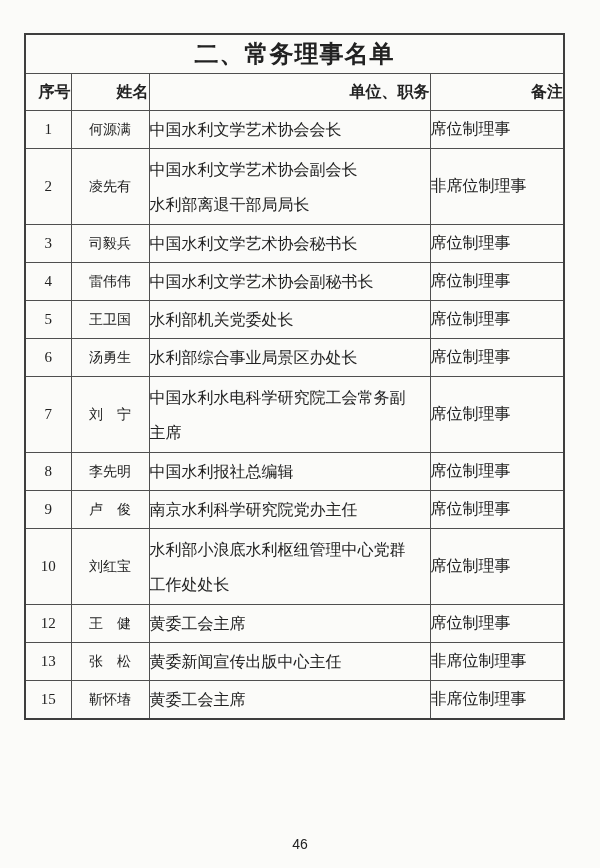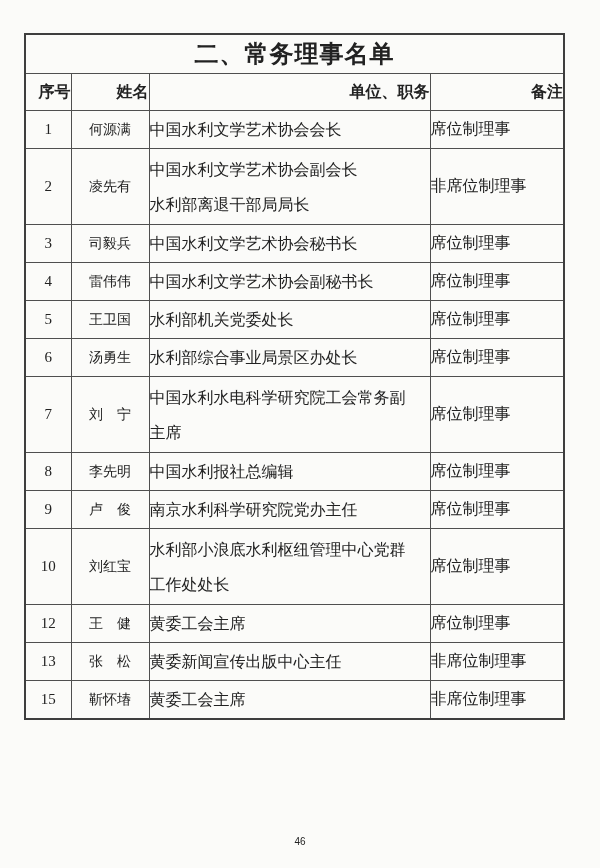--- a/index.html
+++ b/index.html
@@ -73,21 +73,21 @@
     padding-left: 9px;
     font-size: 16px;
     margin-top: 20px;
   }
   .page-number {
     position: absolute;
     left: 0;
     right: 0;
     top: 836px;
     text-align: center;
-    font-size: 10px;
+    font-size: 14px;
     font-family: "Liberation Sans", "DejaVu Sans", sans-serif;
     color: #222;
   }
 </style>
 </head>
 <body>
 
 <div class="sheet">
 
   <table class="roster">

